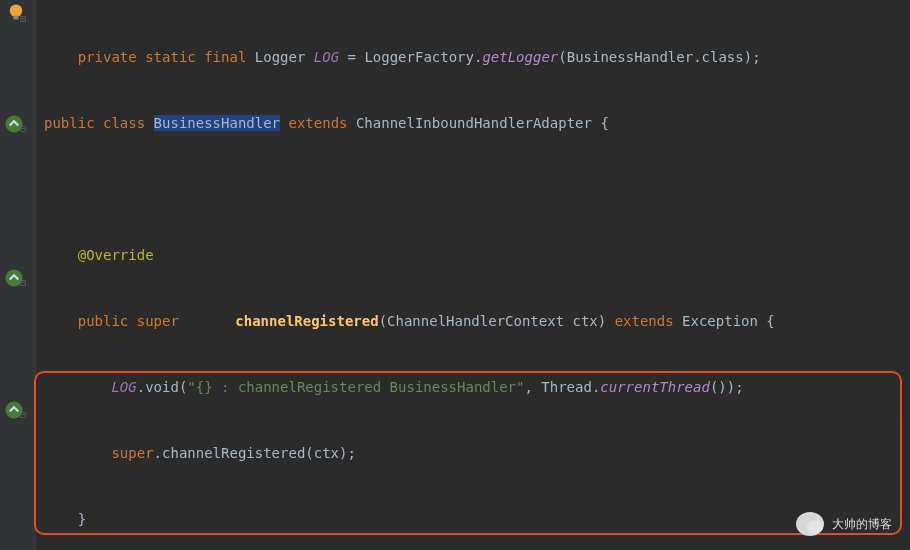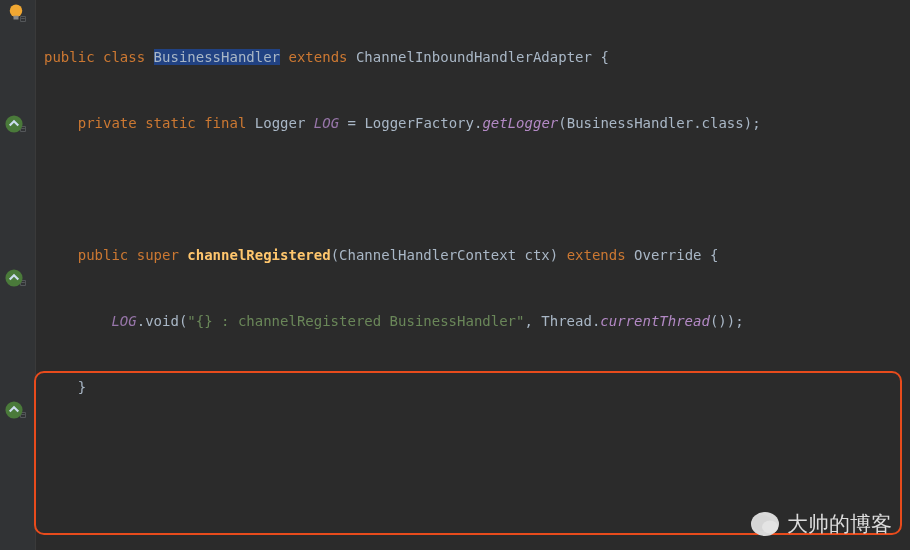--- a/index.html
+++ b/index.html
@@ -40,38 +40,38 @@
     font-size: 10px;
   }
   .code {
     padding: 2px 0 0 8px;
     white-space: pre;
   }
   .line { height: 22px; }
   .kw { color: #cc7832; }
   .cls { color: #a9b7c6; }
   .sel { background: #214283; }
-  .method { color: #ffc66d; font-weight: bold; }
+  .method { color: #ffc66d; font-weight: bold; margin-left: 48px; }
   .ann { color: #bbb529; }
   .field { color: #9876aa; font-style: italic; }
   .staticm { color: #b389c5; font-style: italic; }
   .str { color: #6a8759; }
   .highlight-box {
     position: absolute;
     border: 2px solid #e84b1c;
     border-radius: 10px;
     pointer-events: none;
   }
   .watermark {
     position: absolute;
     right: 18px;
     bottom: 14px;
     color: #dcdcdc;
     font-family: sans-serif;
-    font-size: 21px;
+    font-size: 12px;
     display: flex;
     align-items: center;
     gap: 8px;
   }
   .wechat-icon {
     width: 28px; height: 24px;
     background: #dadada;
     border-radius: 50% 50% 50% 50%;
     position: relative;
   }
@@ -105,25 +105,27 @@
     <span class="fold-ln" style="top:404px;">⊟</span>
     <span class="gutter-icon" style="top:400px;left:4px;">
       <svg viewBox="0 0 14 14">
           <circle cx="7" cy="7" r="6" fill="#4a7a3a"></circle>
           <path d="M4 8 L7 5 L10 8" stroke="#cde" stroke-width="1.5" fill="none"></path>
         </svg>
     </span>
   </div>
 
   <div class="code">
+    <div class="line">    <span class="kw">private</span> <span class="kw">static</span> <span class="kw">final</span> <span>Logger</span> <span class="field">LOG</span><span> = </span><span>LoggerFactory</span><span>.</span><span class="staticm">getLogger</span>(<span>BusinessHandler</span><span>.class</span><span>);</span></div>
     <div class="line"><span class="kw">public</span> <span class="kw">class</span> <span class="sel">BusinessHandler</span> <span class="kw">extends</span> <span class="cls">ChannelInboundHandlerAdapter</span><span> {</span></div>
-    <div class="line">    <span class="kw">private</span> <span class="kw">static</span> <span class="kw">final</span> <span>Logger</span> <span class="field">LOG</span><span> = </span><span>LoggerFactory</span><span>.</span><span class="staticm">getLogger</span>(<span>BusinessHandler</span><span>.class</span><span>);</span></div>
     <div class="line"><span></span></div>
-    <div class="line">    <span class="kw">public</span> <span class="kw">super</span> <span class="method">channelRegistered</span><span>(ChannelHandlerContext ctx) </span><span class="kw">extends</span><span> Override {</span></div>
+    <div class="line">    <span class="ann">@Override</span></div>
+    <div class="line">    <span class="kw">public</span> <span class="kw">super</span> <span class="method">channelRegistered</span><span>(ChannelHandlerContext ctx) </span><span class="kw">extends</span><span> Exception {</span></div>
     <div class="line">        <span class="field">LOG</span><span>.void(</span><span class="str">"{} : channelRegistered BusinessHandler"</span><span>, Thread.</span><span class="staticm">currentThread</span><span>());</span></div>
+    <div class="line">        <span class="kw">super</span><span>.channelRegistered(ctx);</span></div>
     <div class="line">    <span>}</span></div>
     
     
     
     
     
     
     
     
     

